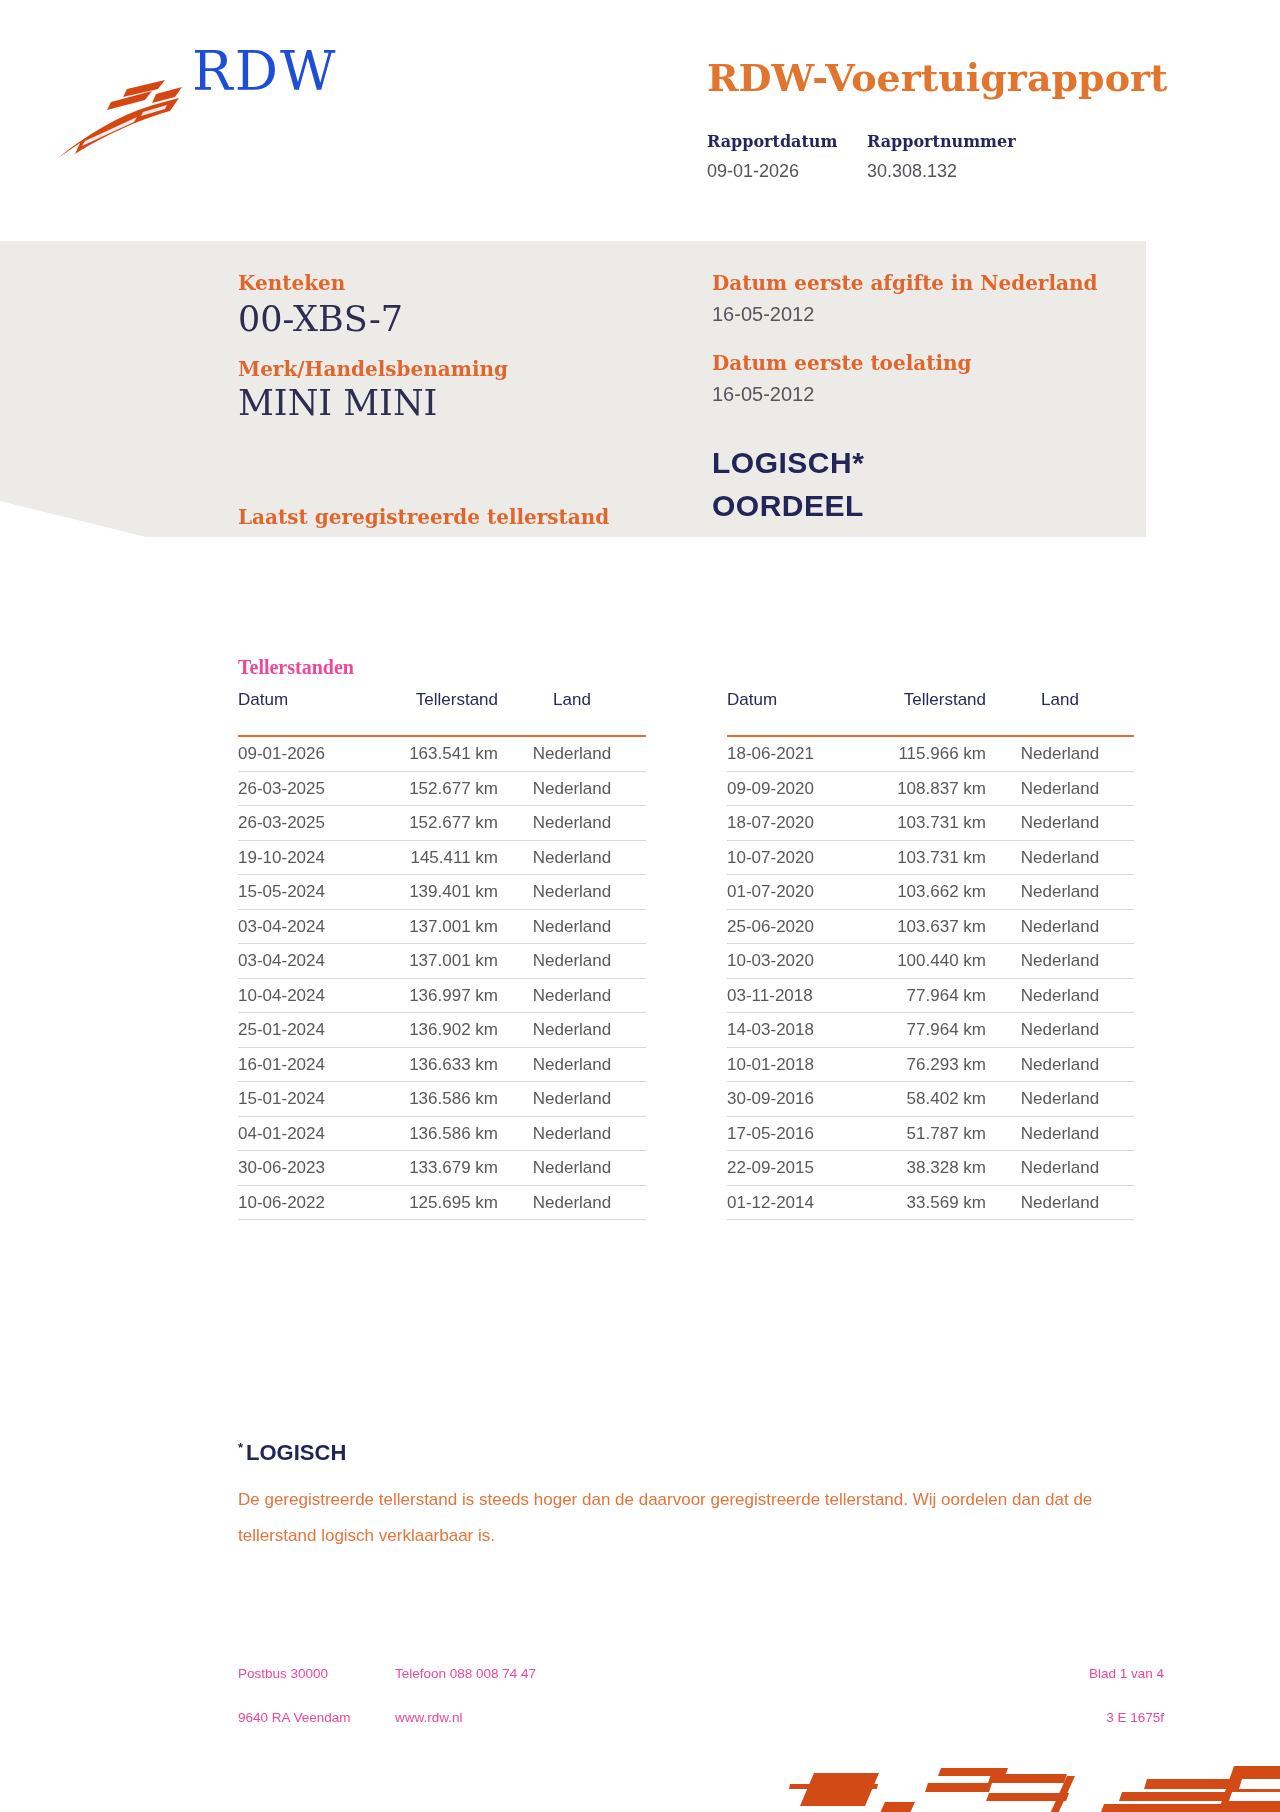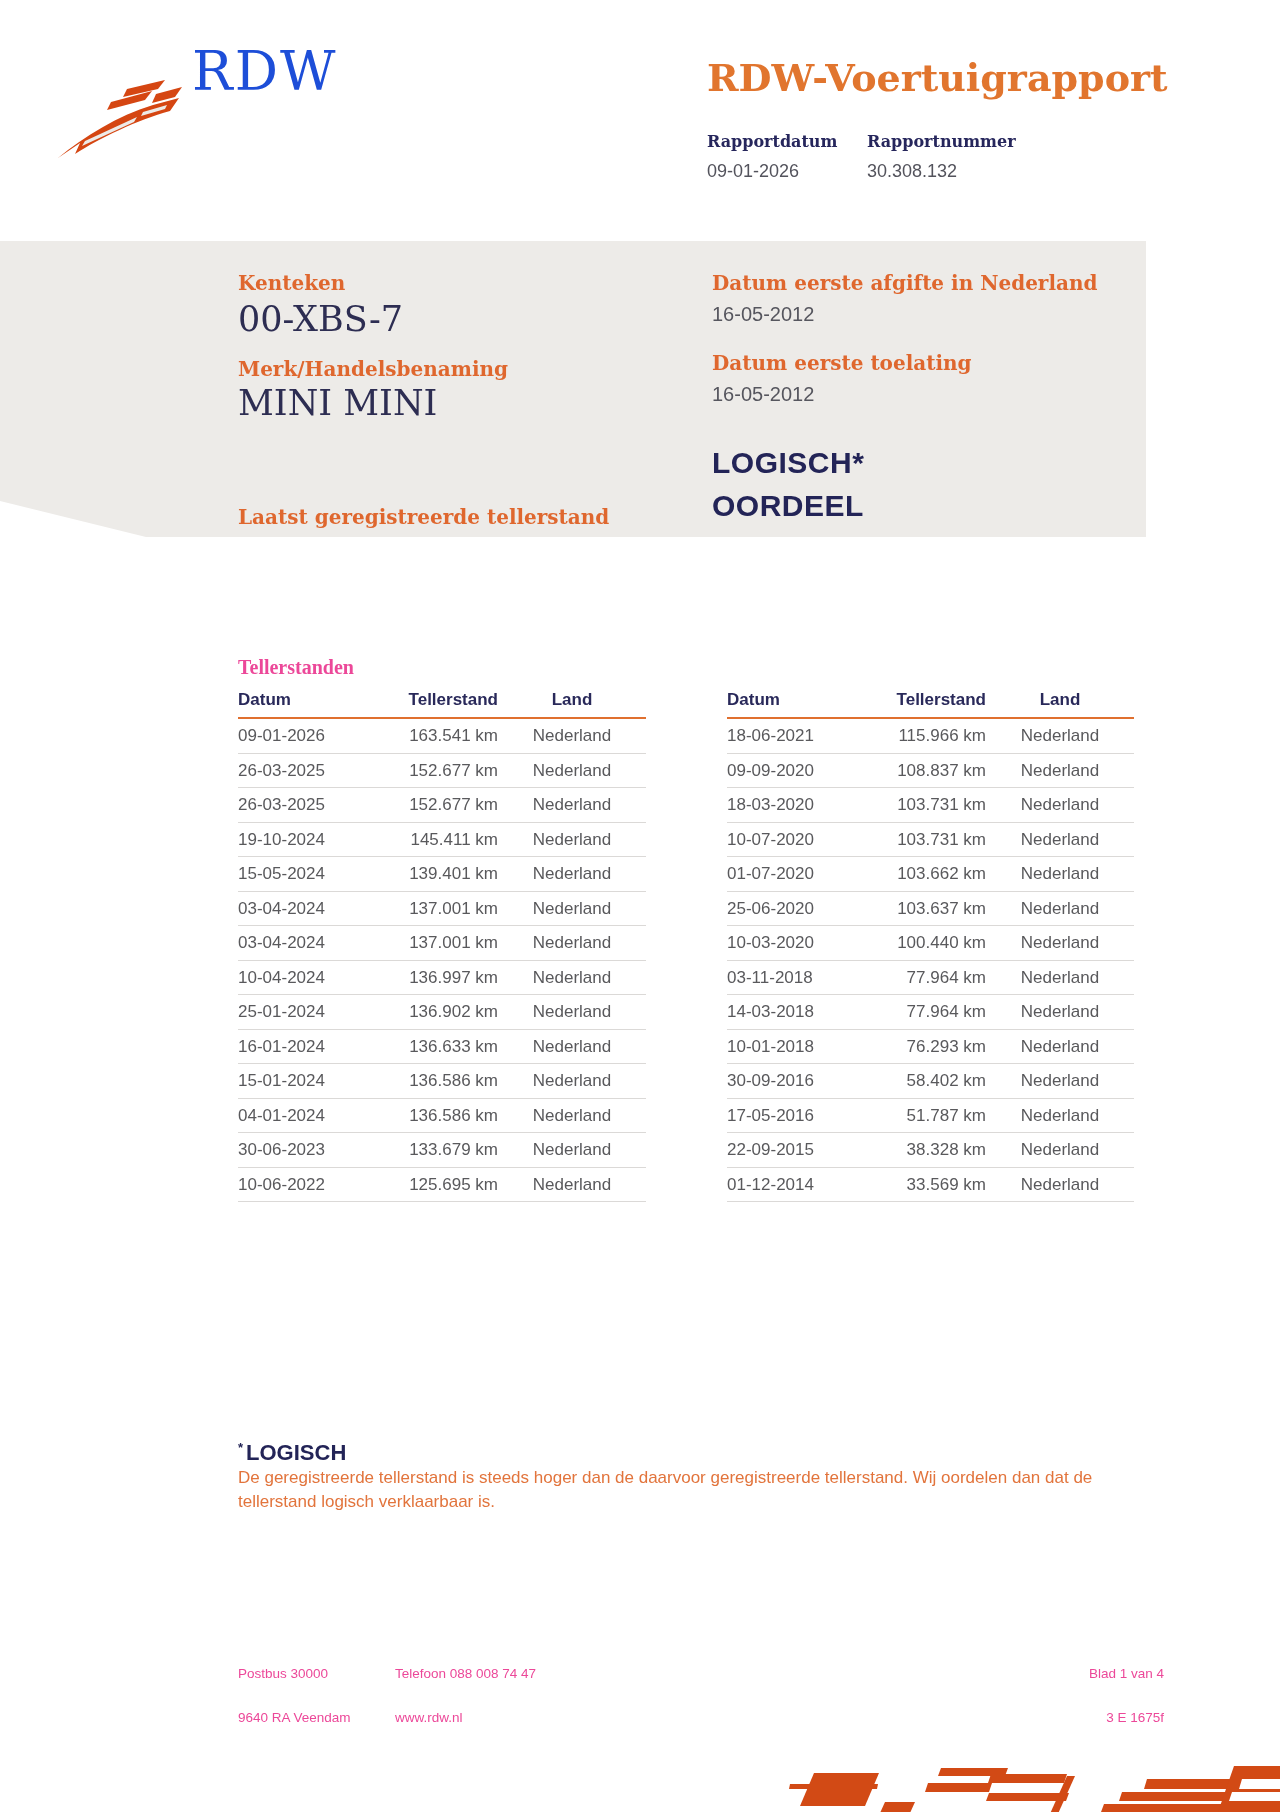--- a/index.html
+++ b/index.html
@@ -66,36 +66,36 @@
   
   .section-title {
     position:absolute; left:238px; top:656px;
     font-family:Liberation Serif, serif;
     font-weight:700; font-size:20px; color:#ec4899;
   }
   .otable { position:absolute; top:690px; }
   .otable.left  { left:238px; width:408px; }
   .otable.right { left:727px; width:407px; }
   .thead {
-    display:flex; font-weight:700; font-size:17px; color:#29295a;
-    padding-bottom:7px; border-bottom:2px solid #e0702f;
+    display:flex; font-weight:400; font-size:17px; color:#29295a;
+    padding-bottom:25px; border-bottom:2px solid #e0702f;
   }
   .trow {
     display:flex; height:34.5px; line-height:33.5px;
     font-size:17px; color:#59595c; border-bottom:1px solid #dbd9d7;
   }
   .c0 { flex:1; text-align:left; }
   .c1 { width:115px; text-align:right; }
   .c2 { width:148px; text-align:center; }
 
   
   .footnote { position:absolute; left:238px; top:1440px; width:905px; }
   .footnote-title { font-weight:700; font-size:22px; color:#232457; }
   .footnote-title sup { font-size:13px; vertical-align:8px; margin-right:3px; }
-  .footnote-text { margin-top:0; font-size:17px; line-height:24px; color:#e2743c; }
+  .footnote-text { margin-top:16px; font-size:17px; line-height:36px; color:#e2743c; }
 
   
   .footer-line { position:absolute; font-size:13.5px; color:#ec4899; }
   .f-col1 { left:238px; }
   .f-col2 { left:395px; }
   .f-right { right:116px; text-align:right; }
   .r1 { top:1666px; } .r2 { top:1710px; }
 
   
   .footer-graphic { position:absolute; left:782px; top:1746px; width:498px; height:66px; }
@@ -248,21 +248,21 @@
         <div class="c0">18-06-2021</div>
         <div class="c1">115.966 km</div>
         <div class="c2">Nederland</div>
       </div>
       <div class="trow">
         <div class="c0">09-09-2020</div>
         <div class="c1">108.837 km</div>
         <div class="c2">Nederland</div>
       </div>
       <div class="trow">
-        <div class="c0">18-03-2020</div>
+        <div class="c0">18-07-2020</div>
         <div class="c1">103.731 km</div>
         <div class="c2">Nederland</div>
       </div>
       <div class="trow">
         <div class="c0">10-07-2020</div>
         <div class="c1">103.731 km</div>
         <div class="c2">Nederland</div>
       </div>
       <div class="trow">
         <div class="c0">01-07-2020</div>

